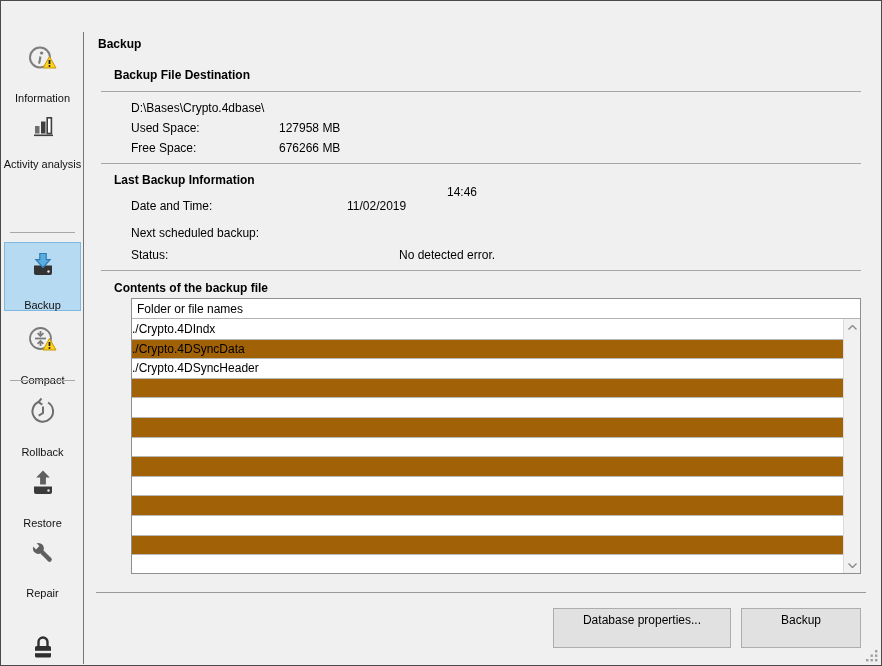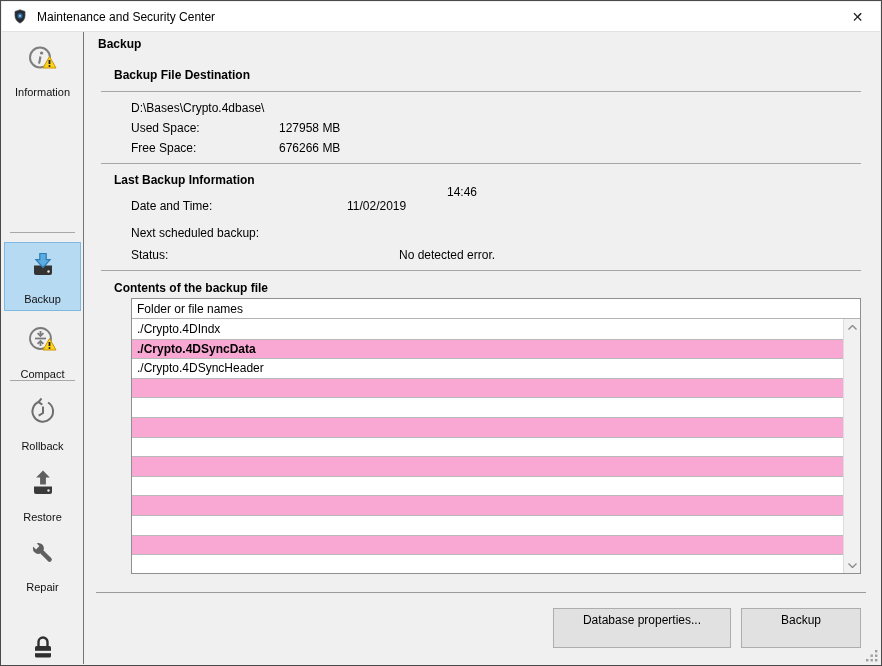--- a/index.html
+++ b/index.html
@@ -15,85 +15,85 @@
   .titlebar .shield { width:18px; height:18px; margin-right:8px; flex:0 0 auto; }
   .titlebar .title { font-size:12px; color:#000; }
   .close-btn { position:absolute; right:0; top:0; width:45px; height:29px; display:flex;
                align-items:center; justify-content:center; font-size:14px; color:#222; cursor:pointer; }
 
   
   .sidebar { position:absolute; left:1px; top:31px; width:82px; bottom:1px; background:#f0f0f0;
              border-right:1px solid #757575; }
   .side-item { position:absolute; left:0; width:81px; text-align:center; cursor:pointer; }
   .side-item svg { display:block; margin:0 auto; }
-  .side-label { display:block; margin-top:13px; font-size:11px; line-height:12px; color:#111; }
+  .side-label { display:block; margin-top:19px; font-size:11px; line-height:12px; color:#111; }
   .side-sel { position:absolute; left:2px; width:77px; height:69px; background:#b5daf2;
               border:1px solid #7fb9e2; }
   .side-sel .side-item { left:0; width:75px; }
   .side-div { position:absolute; left:8px; width:65px; height:1px; background:#a8a8a8; }
 
   
   .main { position:absolute; left:83px; top:31px; width:798px; bottom:1px; }
   .abs { position:absolute; }
   .b { font-weight:bold; }
   .hline { position:absolute; height:1px; background:#a6a6a6; }
 
   
   .table { position:absolute; left:47px; top:266px; width:730px; height:276px;
            background:#fff; border:1px solid #8f8f8f; }
   .thead { height:20px; line-height:20px; padding-left:5px; border-bottom:1px solid #b3b3b3;
            background:#fff; overflow:hidden; }
   .tbody { position:absolute; left:0; top:21px; right:17px; bottom:0; overflow:hidden; }
-  .trow { height:19.6px; line-height:19.6px; padding-left:5px; border-bottom:1px solid #b9b9b9;
+  .trow { height:19.6px; line-height:19.6px; border-bottom:1px solid #b9b9b9;
           background:#fff; white-space:nowrap; overflow:hidden; }
-  .trow.alt { background:#f9a8d4;font-weight:bold; }
+  .trow.alt { background:#a16207; }
 
   
   .vscroll { position:absolute; right:0; top:20px; bottom:0; width:17px; background:#f1f1f1;
              border-left:1px solid #dcdcdc; }
   .scroll-arrow { position:absolute; left:0; width:17px; height:16px; display:flex;
                   align-items:center; justify-content:center; cursor:pointer; }
   .scroll-arrow.up { top:0; } .scroll-arrow.down { bottom:0; }
 
   
   .btn { position:absolute; top:576px; height:40px; background:#e1e1e1; border:1px solid #adadad;
          font-family:"Liberation Sans", sans-serif; font-size:12px; color:#000; text-align:center;
          line-height:22px; cursor:pointer; }
 
   .grip { position:absolute; right:3px; bottom:3px; }
 </style>
 </head>
 <body>
 
 <div class="window">
 
-  <div class="titlebar">
-    <svg class="shield" viewBox="0 0 32 32">
-      <path d="M16 3 L25 6 v7.5 C25 20.5 20.5 24.6 16 27 C11.5 24.6 7 20.5 7 13.5 V6 Z" fill="#262b33" stroke="#4a4f57" stroke-width="1"></path>
-      <circle cx="16" cy="14" r="4.5" fill="#2e6da4"></circle>
-      <circle cx="16" cy="14" r="2" fill="#8fc0e6"></circle>
-    </svg>
-    <span class="title">Maintenance and Security Center</span>
-    <span class="close-btn">✕</span>
-  </div>
 
   <div class="sidebar">
 
     <div class="side-item" style="top:13px">
       <svg width="32" height="28" viewBox="0 0 32 28">
         <circle cx="13" cy="12.5" r="10" fill="none" stroke="#7e7e7e" stroke-width="2"></circle>
         <ellipse cx="14.6" cy="8" rx="1.7" ry="1.6" fill="#7e7e7e"></ellipse>
         <path d="M13.4 11.5 C13 14.8 12.6 16.6 12 18.6" fill="none" stroke="#7e7e7e" stroke-width="2.1"></path>
         <path d="M22.5 11.5 L29 23 H16 Z" fill="#ffd21e" stroke="#c99700" stroke-width="1"></path>
         <path d="M22.5 15 v4" stroke="#1a1a1a" stroke-width="1.8"></path>
         <circle cx="22.5" cy="21" r="1" fill="#1a1a1a"></circle>
       </svg>
       <span class="side-label">Information</span>
     </div>
 
+    <div class="side-item" style="top:79px">
+      <svg width="32" height="28" viewBox="0 0 32 28">
+        <rect x="8" y="15" width="4.5" height="7.5" fill="#6e6e6e"></rect>
+        <rect x="14" y="10.5" width="4.5" height="12" fill="#3f3f3f"></rect>
+        <rect x="20.2" y="6.8" width="4.2" height="15.7" fill="#ffffff" stroke="#3f3f3f" stroke-width="1.6"></rect>
+        <line x1="7" y1="24.3" x2="26" y2="24.3" stroke="#3f3f3f" stroke-width="1.6"></line>
+      </svg>
+      <span class="side-label">Activity analysis</span>
+    </div>
 
 
     <div class="side-div" style="top:200px"></div>
 
     <div class="side-sel" style="top:210px">
       <div class="side-item" style="top:7px">
         <svg width="32" height="30" viewBox="0 0 32 30">
           <path d="M7 15.5 h18 v7.5 a2 2 0 0 1 -2 2 h-14 a2 2 0 0 1 -2 -2 z" fill="#333333"></path>
           <circle cx="21.5" cy="21.5" r="1.2" fill="#e8e8e8"></circle>
           <path d="M12.8 3.5 h6.4 v6.2 h3.9 L16 17.5 l-7.1 -7.8 h3.9 z" fill="#5bade1" stroke="#2e7cb5" stroke-width="1.2"></path>

